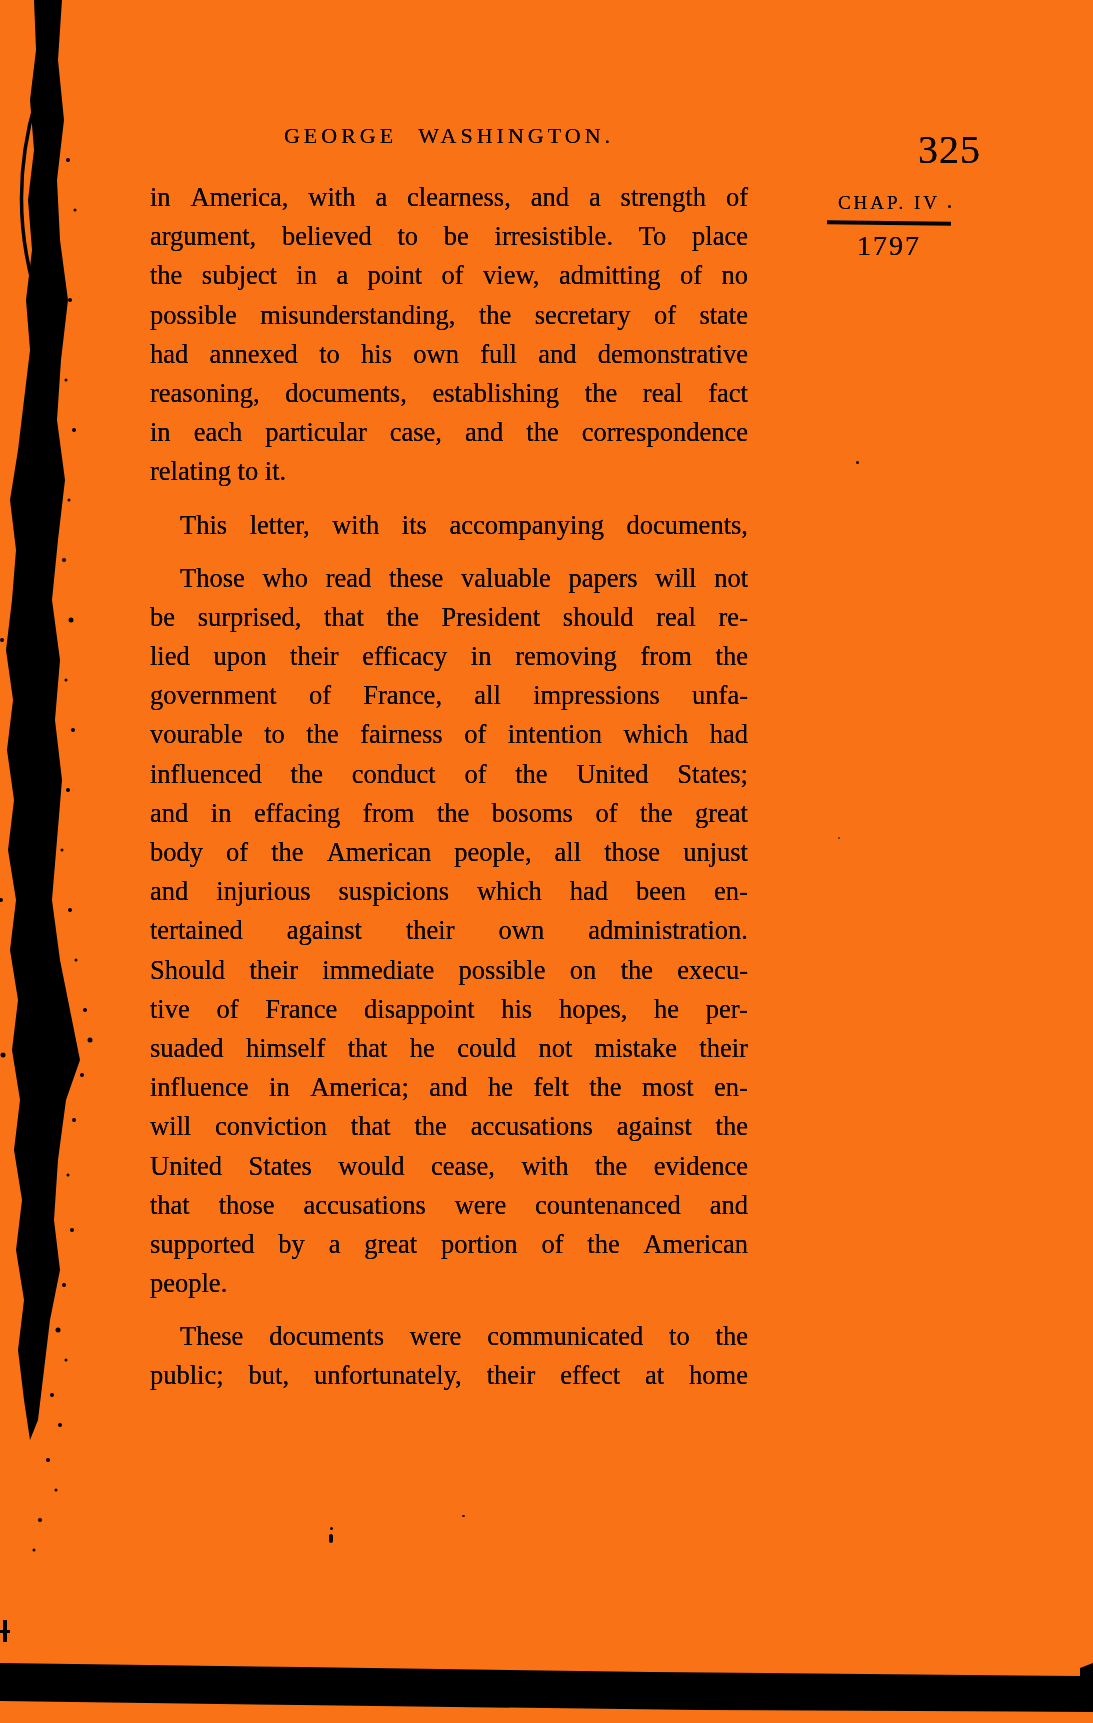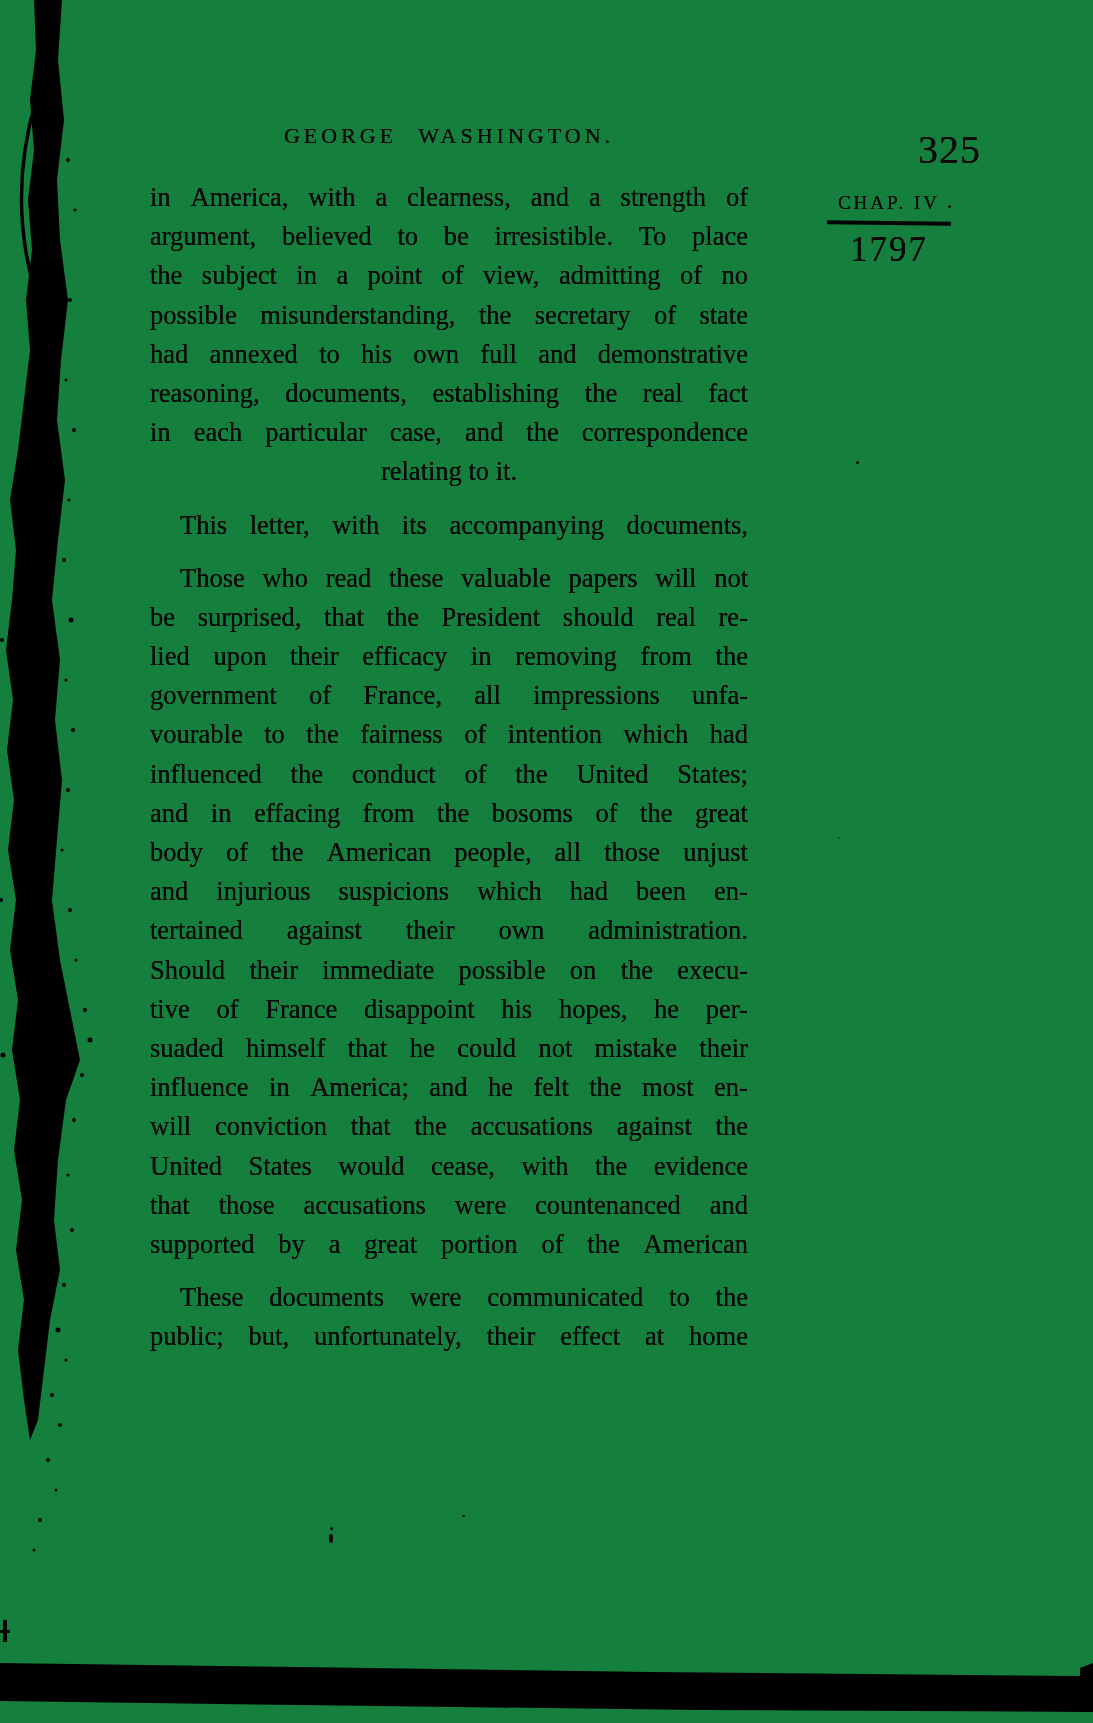--- a/index.html
+++ b/index.html
@@ -4,47 +4,46 @@
 <style>
   html, body { margin: 0; padding: 0; }
   body {
     width: 1093px; height: 1723px;
     background: #ffffff;
     position: relative;
     overflow: hidden;
     font-family: "Liberation Serif", "DejaVu Serif", serif;
     color: #0a0a0a;
   }
-  .page { position: absolute; inset: 0; background: #15803d; }
+  .page { position: absolute; inset: 0; background: #f97316; }
 
   
   .artifacts { position: absolute; left: 0; top: 0; width: 1093px; height: 1723px; pointer-events: none; }
 
   .running-header {
     position: absolute; top: 123px; left: 150px; width: 598px;
     text-align: center;
     font-size: 22px; letter-spacing: 4px; word-spacing: 12px;
     text-shadow: 0 0 0.5px #000;
   }
   .page-number {
     position: absolute; top: 126px; left: 894px;
     font-size: 40px; letter-spacing: 1px;
     text-shadow: 0 0 0.5px #000;
     margin-left: 24px;
   }
   .margin-notes { position: absolute; left: 827px; top: 192px; width: 124px; text-align: center; }
   .margin-chapter { font-size: 19px; letter-spacing: 3px; text-shadow: 0 0 0.5px #000; }
   .margin-rule { height: 4px; background: #050505; margin: 7px 0 5px 0; transform: rotate(0.7deg); }
-  .margin-year { font-size: 35px; letter-spacing: 2px; text-shadow: 0 0 0.5px #000; }
+  .margin-year { font-size: 28px; letter-spacing: 2px; text-shadow: 0 0 0.5px #000; }
 
   .body-text {
     position: absolute; left: 150px; top: 178px; width: 598px;
     font-size: 26.5px;
     text-shadow: 0 0 0.5px #000;
-    text-align: center;
   }
   .line {
     display: flex; justify-content: space-between;
     height: 39.2px; line-height: 39.2px;
     white-space: nowrap;
   }
   .line.plain { display: block; }
   .line.indent { padding-left: 30px; margin-top: 14px; }
 
   .speck { position: absolute; background: #0a0a0a; border-radius: 50%; }
@@ -303,20 +302,21 @@
       <div class="line">
         <span>supported</span>
         <span>by</span>
         <span>a</span>
         <span>great</span>
         <span>portion</span>
         <span>of</span>
         <span>the</span>
         <span>American</span>
       </div>
+      <div class="line plain">people.</div>
       <div class="line indent">
         <span>These</span>
         <span>documents</span>
         <span>were</span>
         <span>communicated</span>
         <span>to</span>
         <span>the</span>
       </div>
       <div class="line">
         <span>public;</span>

